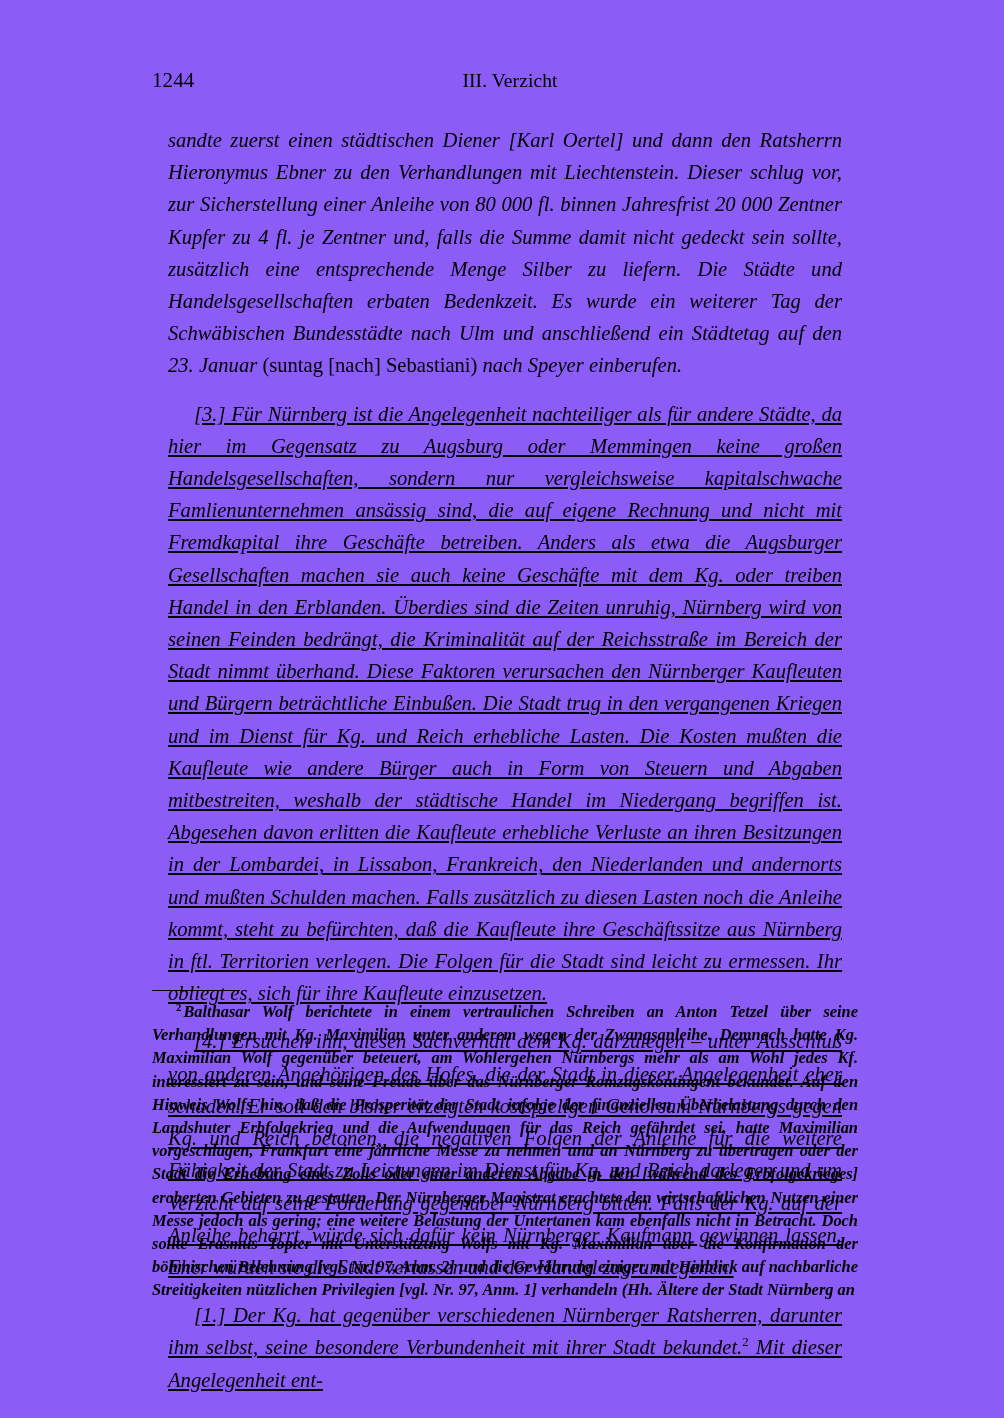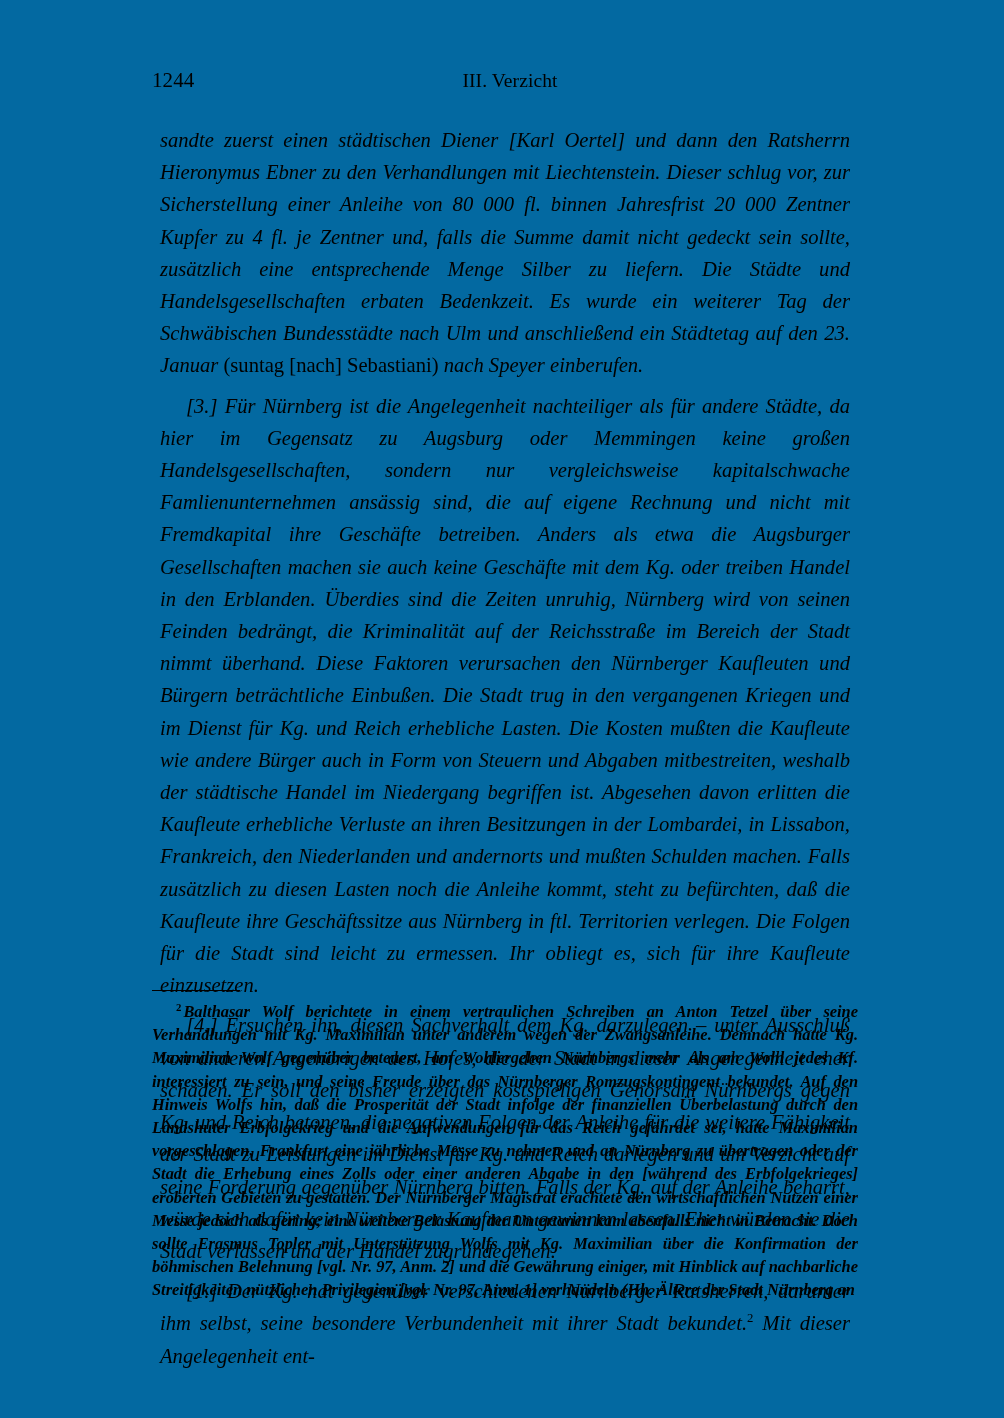--- a/index.html
+++ b/index.html
@@ -8,21 +8,21 @@
     background: #ffffff;
   }
   body {
     font-family: "Liberation Serif", "DejaVu Serif", serif;
     color: #000000;
   }
   .page {
     position: relative;
     width: 1004px;
     height: 1418px;
-    background: #0369a1;
+    background: #8b5cf6;
     box-sizing: border-box;
     overflow: hidden;
   }
   .content {
     position: absolute;
     left: 152px;
     top: 68px;
     width: 706px;
   }
   
@@ -49,25 +49,26 @@
   .body-block {
     margin-top: 22px;
     font-style: italic;
     font-size: 20.6px;
     line-height: 32.2px;
     text-align: justify;
     text-justify: inter-word;
     hyphens: none;
   }
   .para {
-    margin: 8px;
+    margin: 16px;
     text-indent: 0;
   }
   .para.indented {
     text-indent: 26px;
+    text-decoration: underline;
   }
   .roman {
     font-style: normal;
   }
   sup.fn-ref {
     font-size: 0.62em;
     vertical-align: super;
     line-height: 0;
     font-style: normal;
   }

